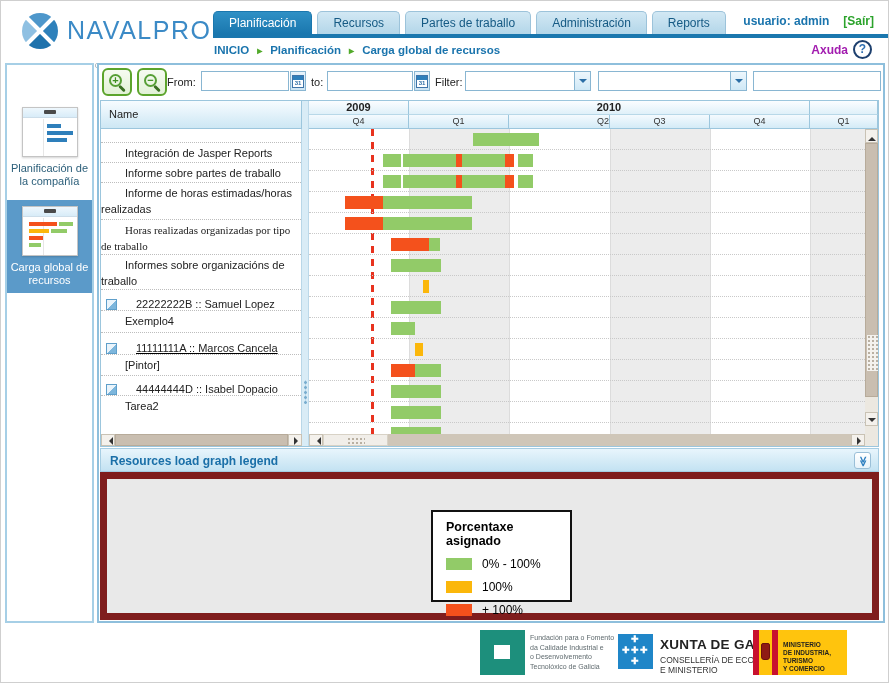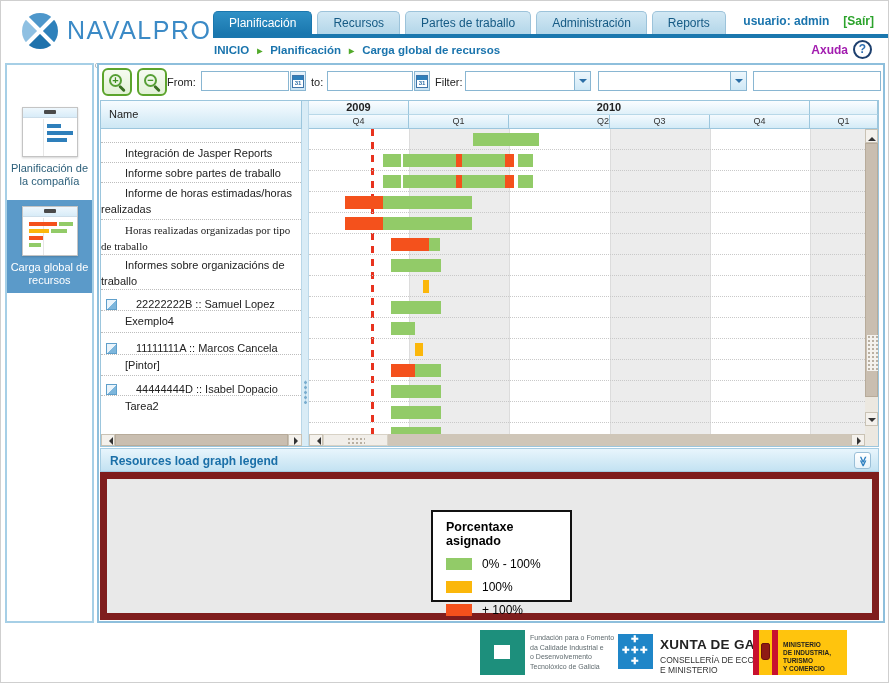--- a/index.html
+++ b/index.html
@@ -266,21 +266,21 @@
           <div class="name-row task" style="height: 35px;">
             <div class="task-label">Informes sobre organizacións de traballo</div>
           </div>
           <div class="name-row person" style="height: 21px;">
             <span class="expand-icon"></span>
             <span class="person-label">22222222B :: Samuel Lopez</span>
           </div>
           <div class="name-row task" style="height: 22px;">
             <div class="task-label">Exemplo4</div>
           </div>
-          <div class="name-row person" style="height: 22px;">
+          <div class="name-row person" style="height: 22px; text-decoration: underline;">
             <span class="expand-icon"></span>
             <span class="person-label">11111111A :: Marcos Cancela</span>
           </div>
           <div class="name-row task" style="height: 21px;">
             <div class="task-label">[Pintor]</div>
           </div>
           <div class="name-row person" style="height: 20px;">
             <span class="expand-icon"></span>
             <span class="person-label">44444444D :: Isabel Dopacio</span>
           </div>

